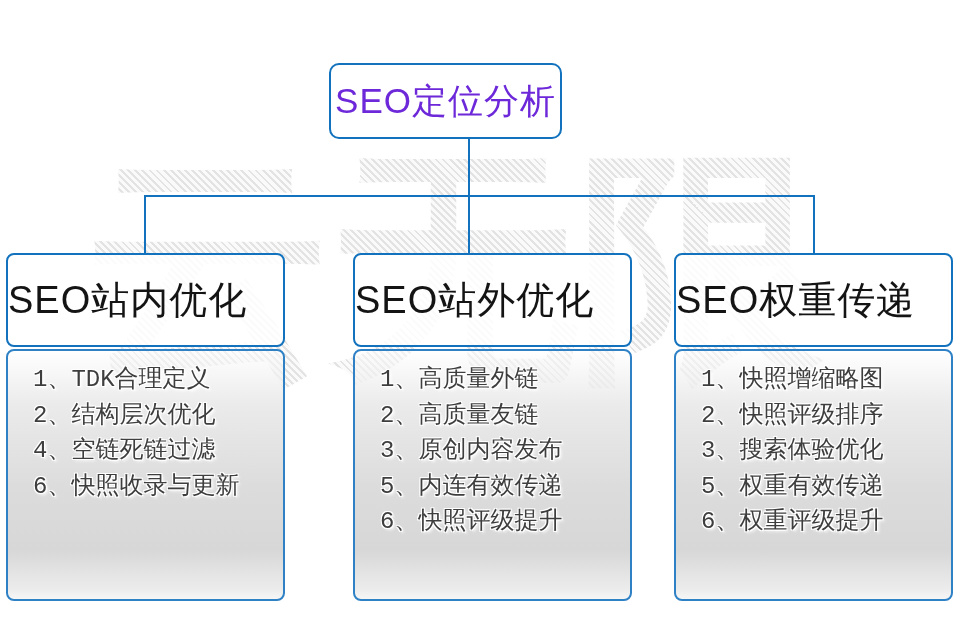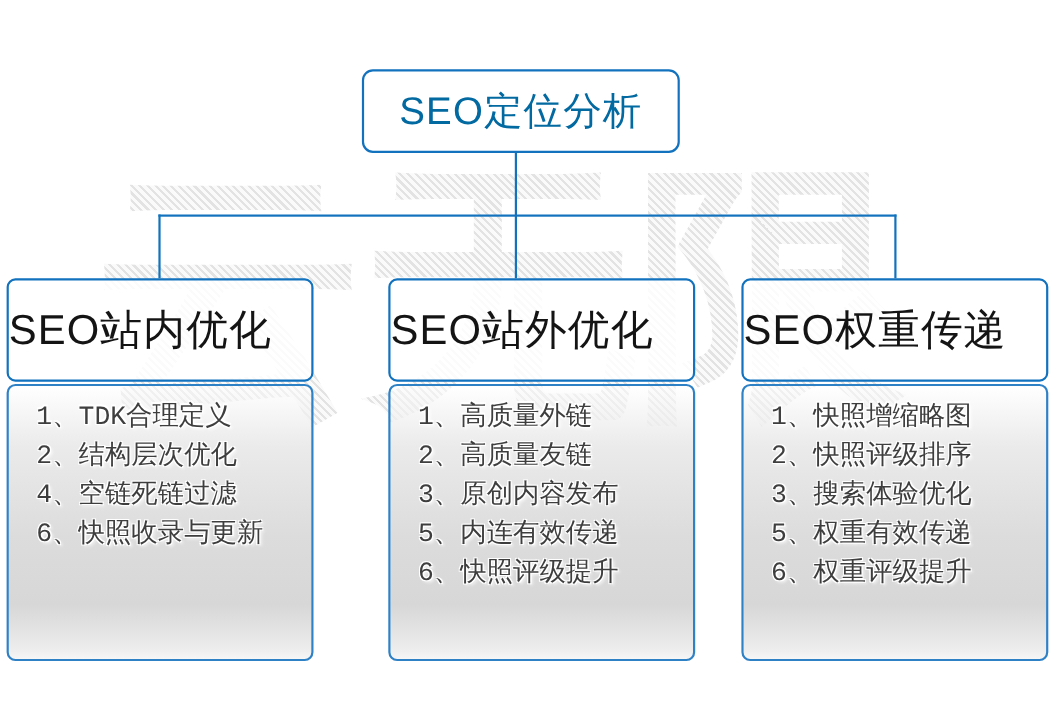--- a/index.html
+++ b/index.html
@@ -34,27 +34,27 @@
   .connector { position:absolute; background:#1272bd; z-index:2; }
   .conn-root-v   { left:468px; top:139px; width:2px;  height:114px; }
   .conn-h        { left:144px; top:195px; width:671px; height:2px;  }
   .conn-left-v   { left:144px; top:195px; width:2px;  height:58px;  }
   .conn-right-v  { left:813px; top:195px; width:2px;  height:58px;  }
 
   
   .root-box {
     position:absolute;
     left:329px; top:63px;
-    width:289px; height:76px;
+    width:233px; height:76px;
     border:2px solid #1272bd;
     border-radius:10px;
     background:rgba(255,255,255,0.88);
     z-index:3;
     display:flex; align-items:center; justify-content:center;
-    font-size:35px; font-weight:300; color:#0369a1;
+    font-size:35px; font-weight:300; color:#6d28d9;
     letter-spacing:1px;
   }
 
   
   .col { position:absolute; top:253px; width:279px; z-index:3; }
   .col-1 { left:6px; }
   .col-2 { left:331px;margin-left:22px; }
   .col-3 { left:674px; }
 
   .col-head {

